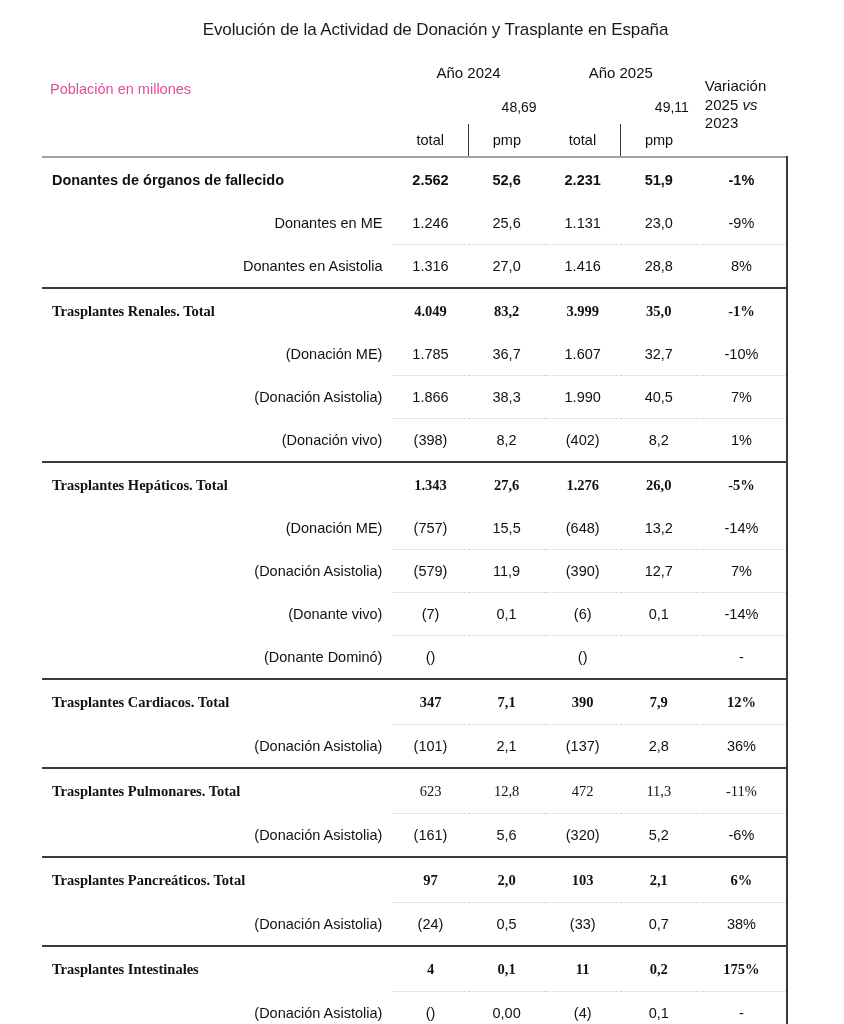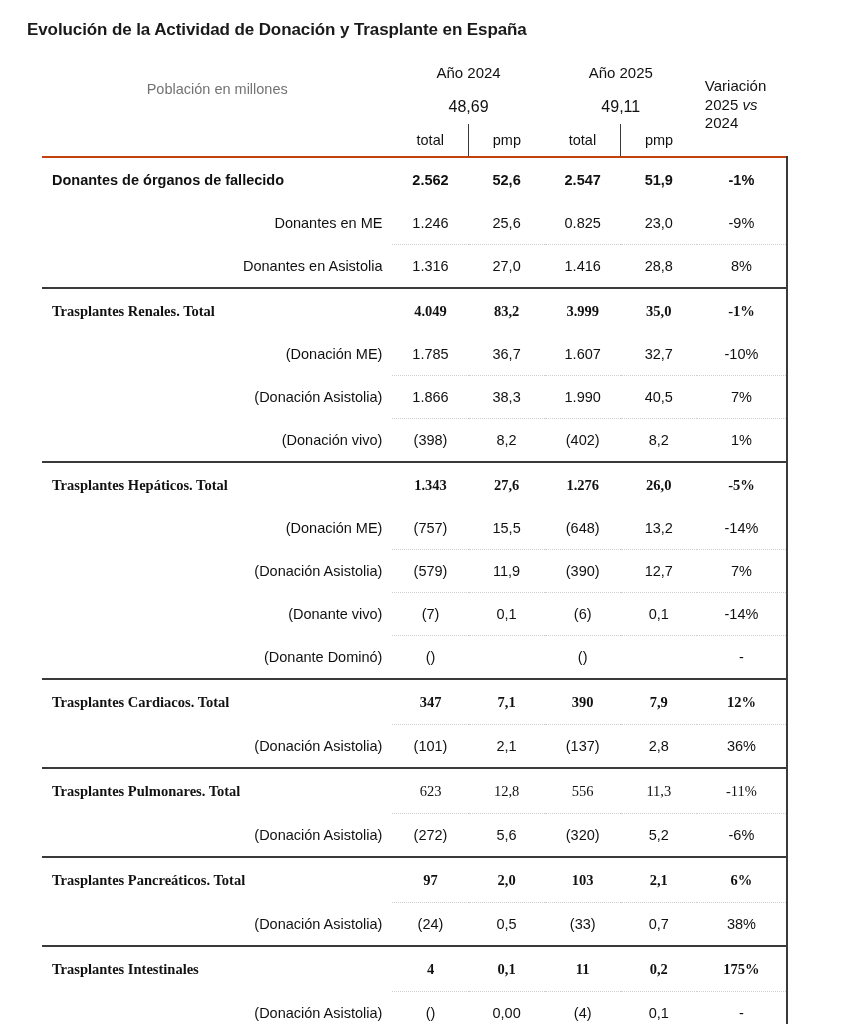--- a/index.html
+++ b/index.html
@@ -11,22 +11,23 @@
   body {
     width: 844px;
     height: 1024px;
     font-family: "Liberation Sans", sans-serif;
     color: #111111;
     overflow: hidden;
     position: relative;
   }
 
   .page-title {
+    text-align: center;
     font-size: 17px;
-    font-weight: bold;
+    font-weight: normal;
     color: #1a1a1a;
     margin: 20px 0 0 0;
     letter-spacing: -0.1px;
     padding-left: 27px;
   }
 
   
   .tbl-wrap {
     margin: 14px 0 0 0;
     padding: 0;
@@ -44,40 +45,40 @@
 
   table.main td, table.main th {
     padding: 0 8px;
     vertical-align: middle;
     font-weight: normal;
     border: 0;
   }
 
   
   .hdr-label {
-    text-align: center;
+    text-align: left;
     border: none !important;
     font-size: 14.5px;
-    color: #737373;
+    color: #ec4899;
     padding-right: 10px;
   }
   .hdr-year {
     text-align: center;
     font-weight: bold;
     font-size: 15px;
     border-left: 1.6px solid #3a3a3a;
     border-right: 1.6px solid #3a3a3a;
     border-top: 1.6px solid #3a3a3a;
     border-bottom: 1px solid #5a5a5a;
     height: 36px;
   }
   .hdr-pop {
-    text-align: center;
-    font-weight: bold;
-    font-size: 16px;
+    text-align: right;
+    font-weight: bold;
+    font-size: 14px;
     border-left: 1.6px solid #3a3a3a;
     border-right: 1.6px solid #3a3a3a;
     border-bottom: 1px solid #5a5a5a;
     height: 34px;
   }
   .hdr-var {
     text-align: left;
     font-weight: bold;
     font-size: 15px;
     line-height: 1.25;
@@ -118,21 +119,21 @@
   }
   .num.last {
     border-right: 2px solid #3a3a3a;
   }
   .num.b { font-weight: bold; }
 
   tr.r-main td { height: 44px; }
   tr.r-sub  td { height: 42px; }
 
   
-  tr.body-top td { border-top: 2px solid #c2410c; }
+  tr.body-top td { border-top: 2px solid #a3a3a3; }
 
   
   tr.grp-top td { border-top: 2px solid #3a3a3a; font-family: Liberation Serif, serif; }
 
   
   tr.dot-top td.num { border-top: 1px dotted #cfcfcf; }
 
   tr.body-end td { border-bottom: 2px solid #3a3a3a; }
 </style>
 </head>
@@ -151,50 +152,50 @@
         <col class="c-var">
     </colgroup>
     <thead>
       <tr>
         <td class="hdr-label" rowspan="2">Población en millones</td>
         <td class="hdr-year" colspan="2">Año 2024</td>
         <td class="hdr-year" colspan="2">Año 2025</td>
         <td class="hdr-var" rowspan="3">
           <span>Variación</span><br>
           <span>2025 </span><i>vs</i><br>
-          <span>2024</span>
+          <span>2023</span>
         </td>
       </tr>
       <tr>
         <td class="hdr-pop" colspan="2">48,69</td>
         <td class="hdr-pop" colspan="2">49,11</td>
       </tr>
       <tr>
         <td class="hdr-label"></td>
         <td class="hdr-sub">total</td>
         <td class="hdr-sub inner-l">pmp</td>
         <td class="hdr-sub">total</td>
         <td class="hdr-sub inner-l">pmp</td>
       </tr>
     </thead>
     <tbody>
 
       <tr class="r-main body-top">
         <td class="lbl main-lbl">Donantes de órganos de fallecido</td>
         <td class="num b">2.562</td>
         <td class="num b">52,6</td>
-        <td class="num b">2.547</td>
+        <td class="num b">2.231</td>
         <td class="num b">51,9</td>
         <td class="num b last">-1%</td>
       </tr>
       <tr class="r-sub">
         <td class="lbl sub-lbl">Donantes en ME</td>
         <td class="num">1.246</td>
         <td class="num">25,6</td>
-        <td class="num">0.825</td>
+        <td class="num">1.131</td>
         <td class="num">23,0</td>
         <td class="num last">-9%</td>
       </tr>
       <tr class="r-sub dot-top">
         <td class="lbl sub-lbl">Donantes en Asistolia</td>
         <td class="num">1.316</td>
         <td class="num">27,0</td>
         <td class="num">1.416</td>
         <td class="num">28,8</td>
         <td class="num last">8%</td>
@@ -288,27 +289,27 @@
         <td class="num">2,1</td>
         <td class="num">(137)</td>
         <td class="num">2,8</td>
         <td class="num last">36%</td>
       </tr>
 
       <tr class="r-main grp-top">
         <td class="lbl main-lbl">Trasplantes Pulmonares. Total</td>
         <td class="num">623</td>
         <td class="num">12,8</td>
-        <td class="num">556</td>
+        <td class="num">472</td>
         <td class="num">11,3</td>
         <td class="num last">-11%</td>
       </tr>
       <tr class="r-sub dot-top">
         <td class="lbl sub-lbl">(Donación Asistolia)</td>
-        <td class="num">(272)</td>
+        <td class="num">(161)</td>
         <td class="num">5,6</td>
         <td class="num">(320)</td>
         <td class="num">5,2</td>
         <td class="num last">-6%</td>
       </tr>
 
       <tr class="r-main grp-top">
         <td class="lbl main-lbl">Trasplantes Pancreáticos. Total</td>
         <td class="num b">97</td>
         <td class="num b">2,0</td>

